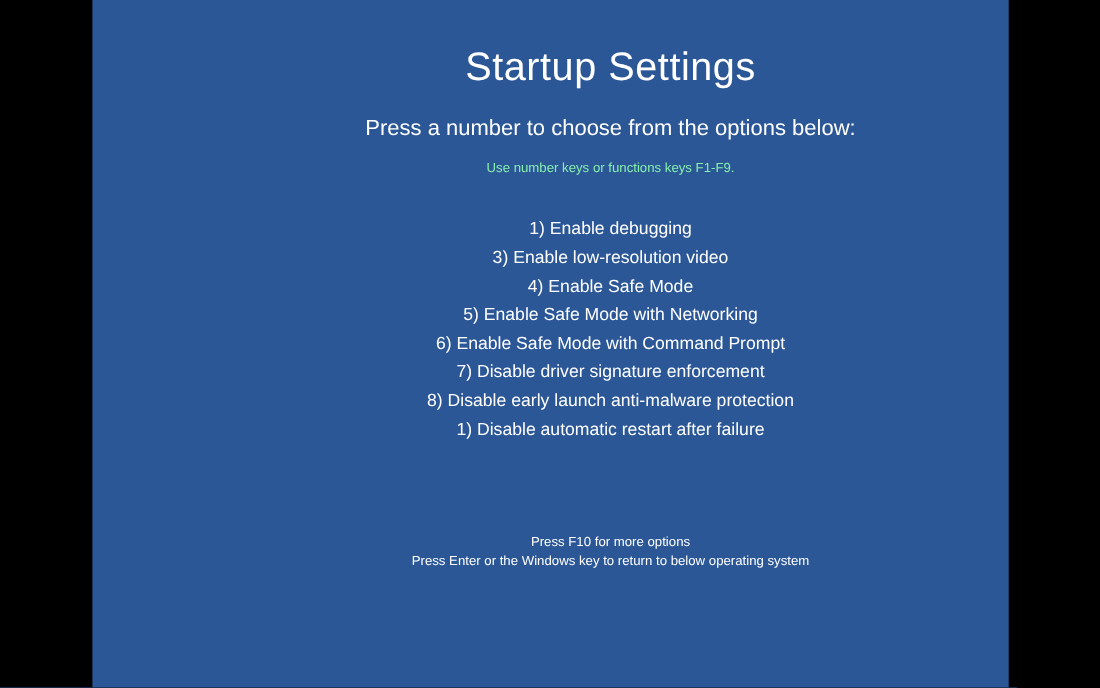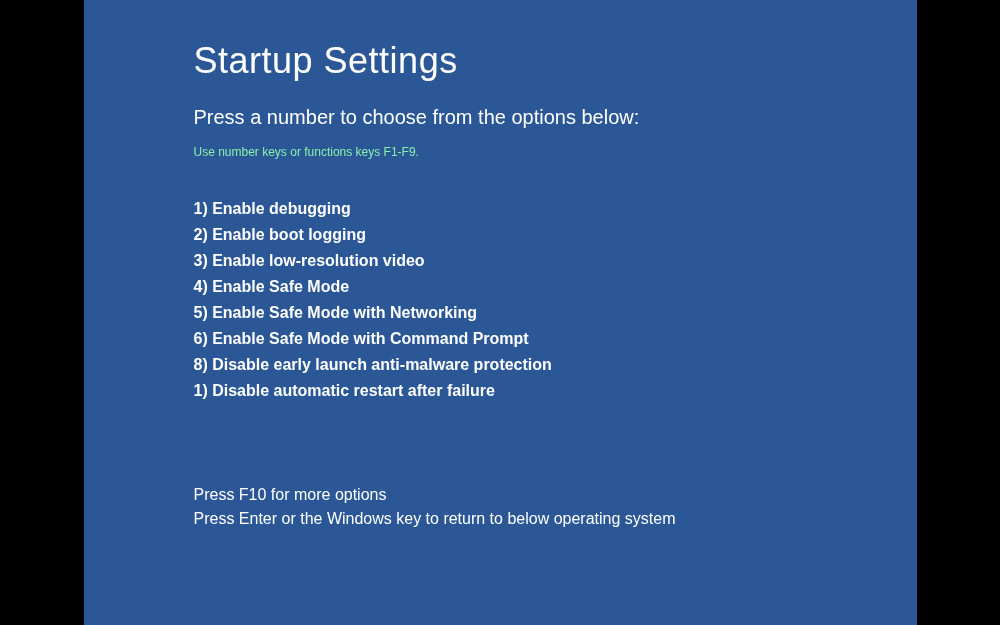--- a/index.html
+++ b/index.html
@@ -17,20 +17,21 @@
       justify-content: center;
       align-items: flex-start;
     }
     .screen {
       width: 833px;
       height: 625px;
       background: #2b5797;
       color: #ffffff;
       padding: 40px 0 0 110px;
       position: relative;
+      text-align: center;
     }
     .title {
       font-size: 36px;
       font-weight: 300;
       margin-bottom: 24px;
       letter-spacing: 0.5px;
     }
     .subtitle {
       font-size: 20px;
       font-weight: 400;
@@ -41,44 +42,44 @@
       font-weight: 400;
       color: #86efac;
       margin-bottom: 38px;
     }
     .options {
       list-style: none;
       margin-bottom: 80px;
     }
     .options li {
       font-size: 16px;
-      font-weight: 700;
+      font-weight: 400;
       line-height: 1.5;
       margin-bottom: 2px;
     }
     .footer-text {
-      font-size: 16px;
+      font-size: 12px;
       font-weight: 400;
       line-height: 1.5;
     }
   </style>
 </head>
 <body>
 
 <div class="screen">
   <h1 class="title">Startup Settings</h1>
   <p class="subtitle">Press a number to choose from the options below:</p>
   <p class="hint">Use number keys or functions keys F1-F9.</p>
 
   <ul class="options">
     <li>1) Enable debugging</li>
-    <li>2) Enable boot logging</li>
     <li>3) Enable low-resolution video</li>
     <li>4) Enable Safe Mode</li>
     <li>5) Enable Safe Mode with Networking</li>
     <li>6) Enable Safe Mode with Command Prompt</li>
+    <li>7) Disable driver signature enforcement</li>
     <li>8) Disable early launch anti-malware protection</li>
     <li>1) Disable automatic restart after failure</li>
   </ul>
 
   <p class="footer-text">Press F10 for more options</p>
   <p class="footer-text">Press Enter or the Windows key to return to below operating system</p>
 </div>
 
 </body></html>

